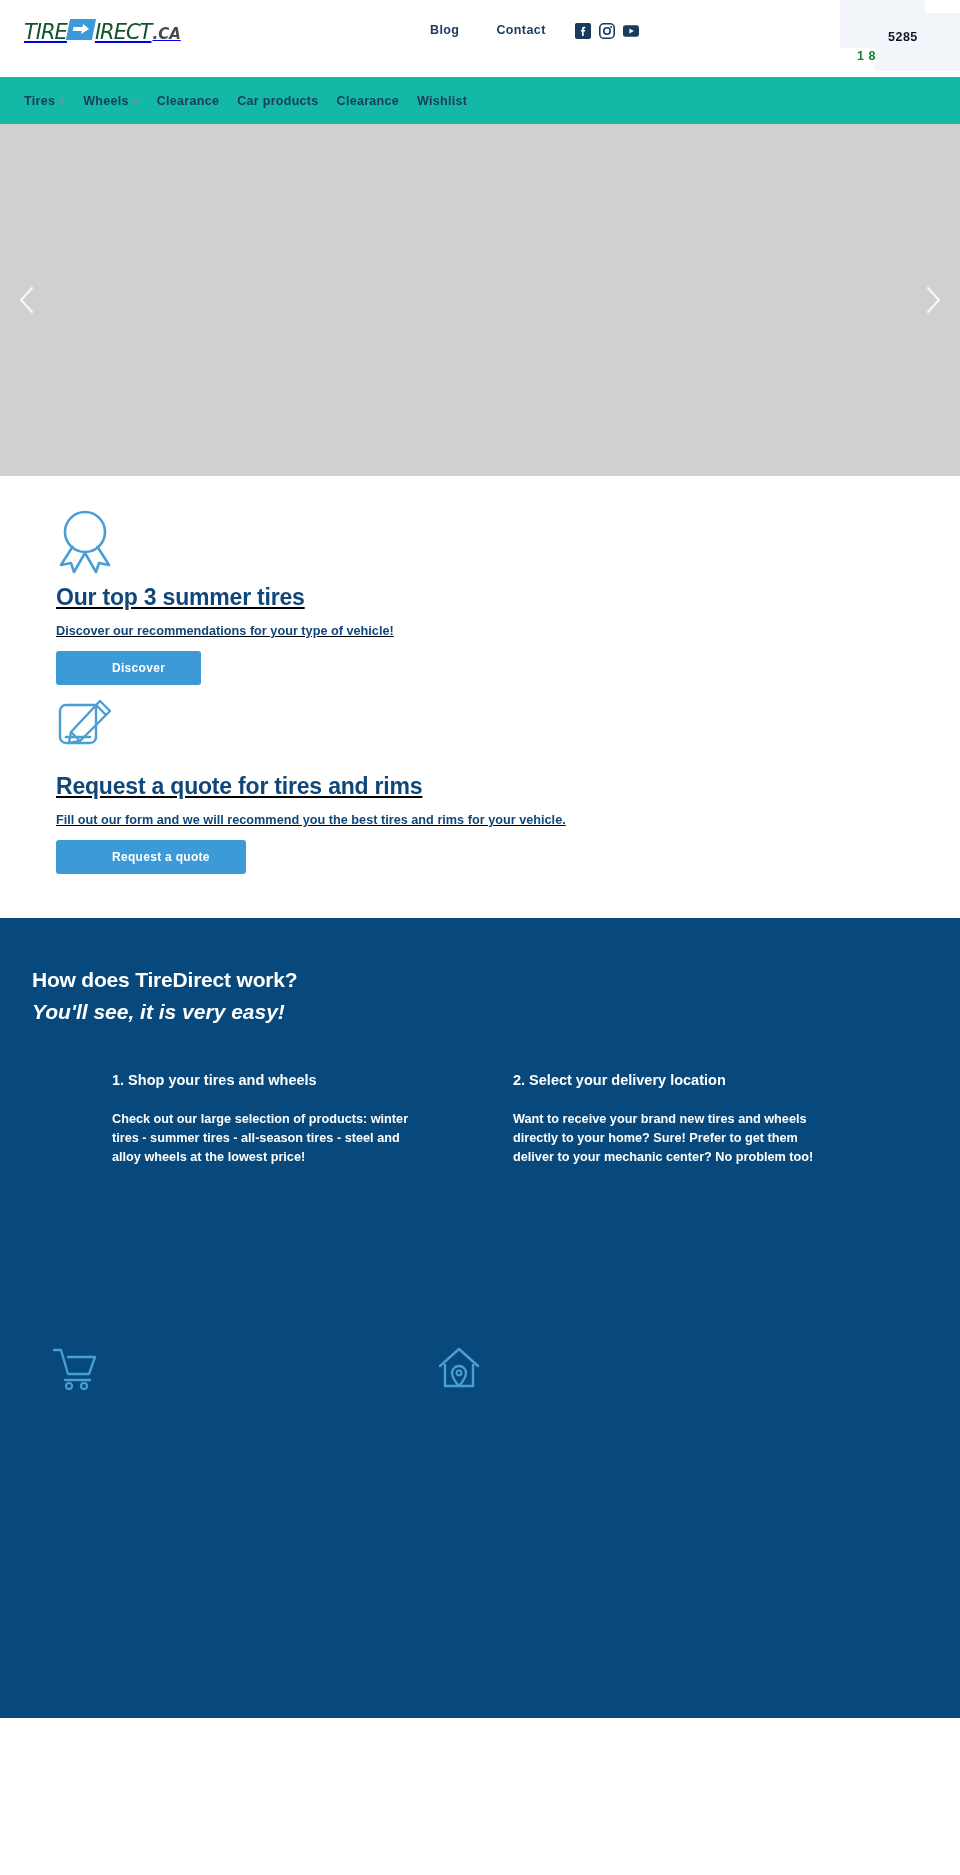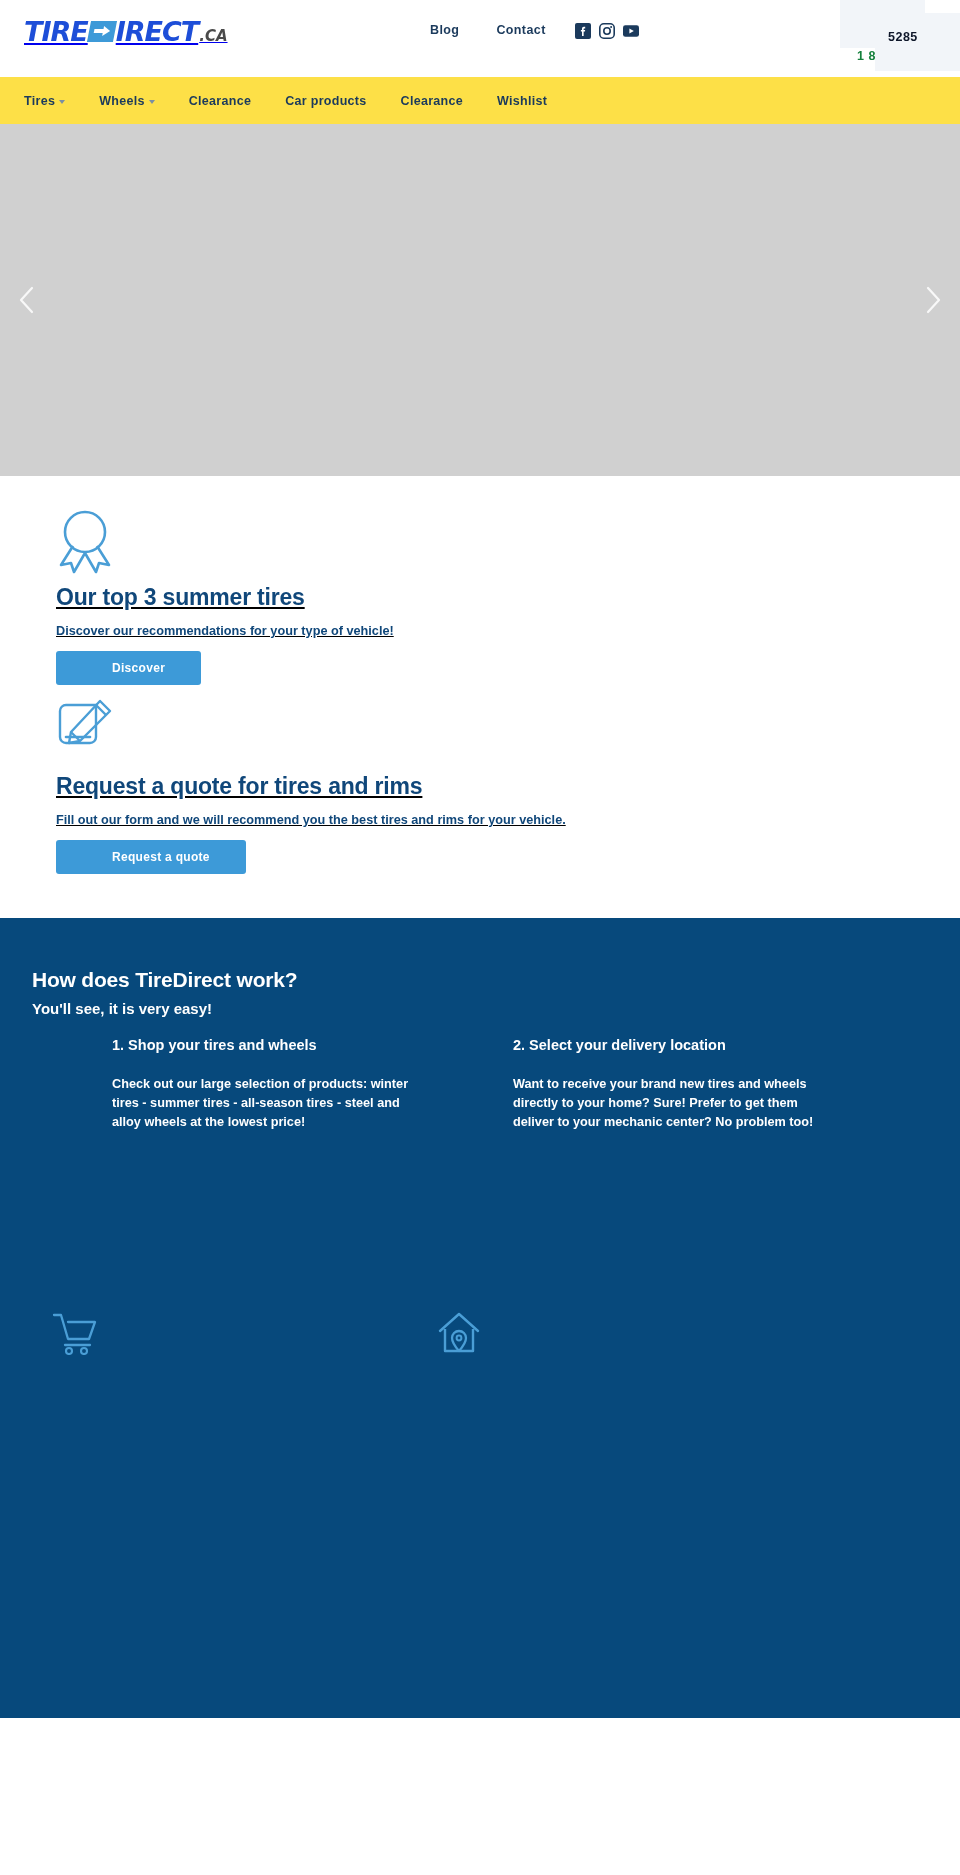--- a/index.html
+++ b/index.html
@@ -30,25 +30,25 @@
   .logo {
     position: absolute;
     left: 24px;
     top: 18px;
     display: flex;
     align-items: baseline;
     user-select: none;
   }
   .logo-word {
     font-family: "DejaVu Sans", sans-serif;
-    font-weight: bold;
+    font-weight: normal;
     font-style: italic;
-    font-size: 27px;
+    font-size: 21px;
     letter-spacing: -1px;
-    color: #1d4ed8;
+    color: #14532d;
     line-height: 1;
   }
   .logo-arrowbox {
     display: inline-block;
     width: 26px;
     height: 21px;
     background: #3d9ad8;
     position: relative;
     transform: skewX(-11deg);
     margin: 0 1px;
@@ -150,25 +150,25 @@
     font-weight: bold;
     color: #0f172a;
     letter-spacing: .5px;
     white-space: nowrap;
     z-index: 3;
   }
 
   
   .mainnav {
     height: 47px;
-    background: #fde047;
+    background: #14b8a6;
     display: flex;
     align-items: center;
     padding-left: 24px;
-    gap: 34px;
+    gap: 18px;
   }
   .nav-item {
     font-size: 12.5px;
     font-weight: bold;
     color: #1b3a5c;
     text-decoration: none;
     letter-spacing: .3px;
     display: inline-flex;
     align-items: center;
     gap: 4px;
@@ -250,23 +250,24 @@
     padding: 50px 24px 0 32px;
     min-height: 800px;
   }
   .how-title {
     font-size: 21px;
     font-weight: bold;
     margin-bottom: 8px;
     letter-spacing: -.2px;
   }
   .how-sub {
-    font-size: 15px;
-    font-weight: bold;
-    margin-bottom: 20px;
+    font-size: 21px;
+    font-weight: bold;
+    font-style: italic;
+    margin-bottom: 48px;
   }
   .steps {
     display: flex;
     gap: 80px;
     padding-left: 64px;
   }
   .step { width: 305px; margin-left: 16px; }
   .step-title {
     font-size: 14.5px;
     font-weight: bold;

